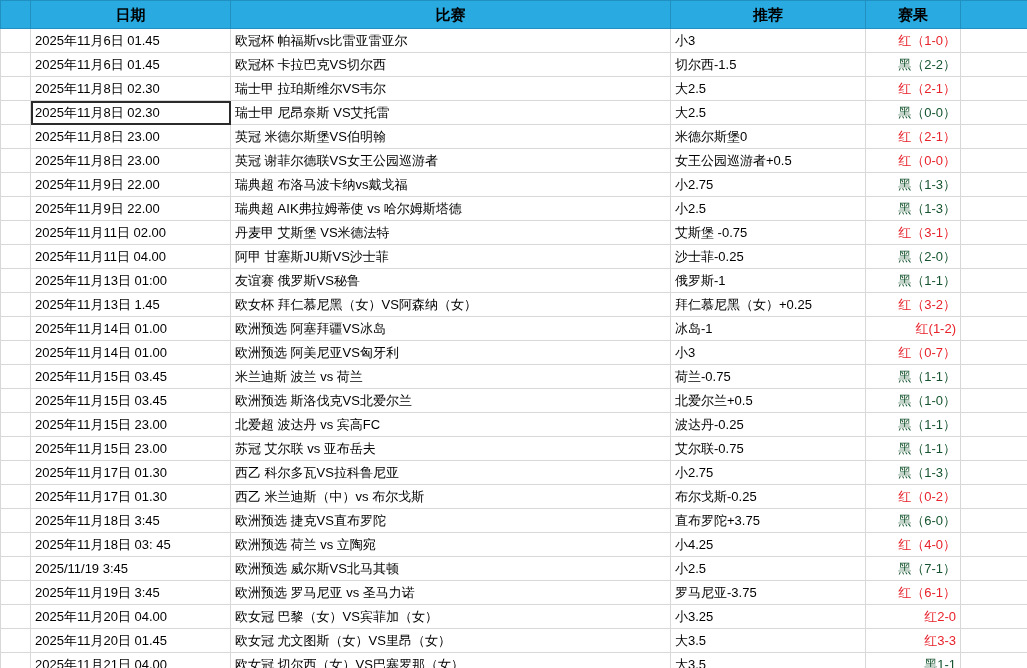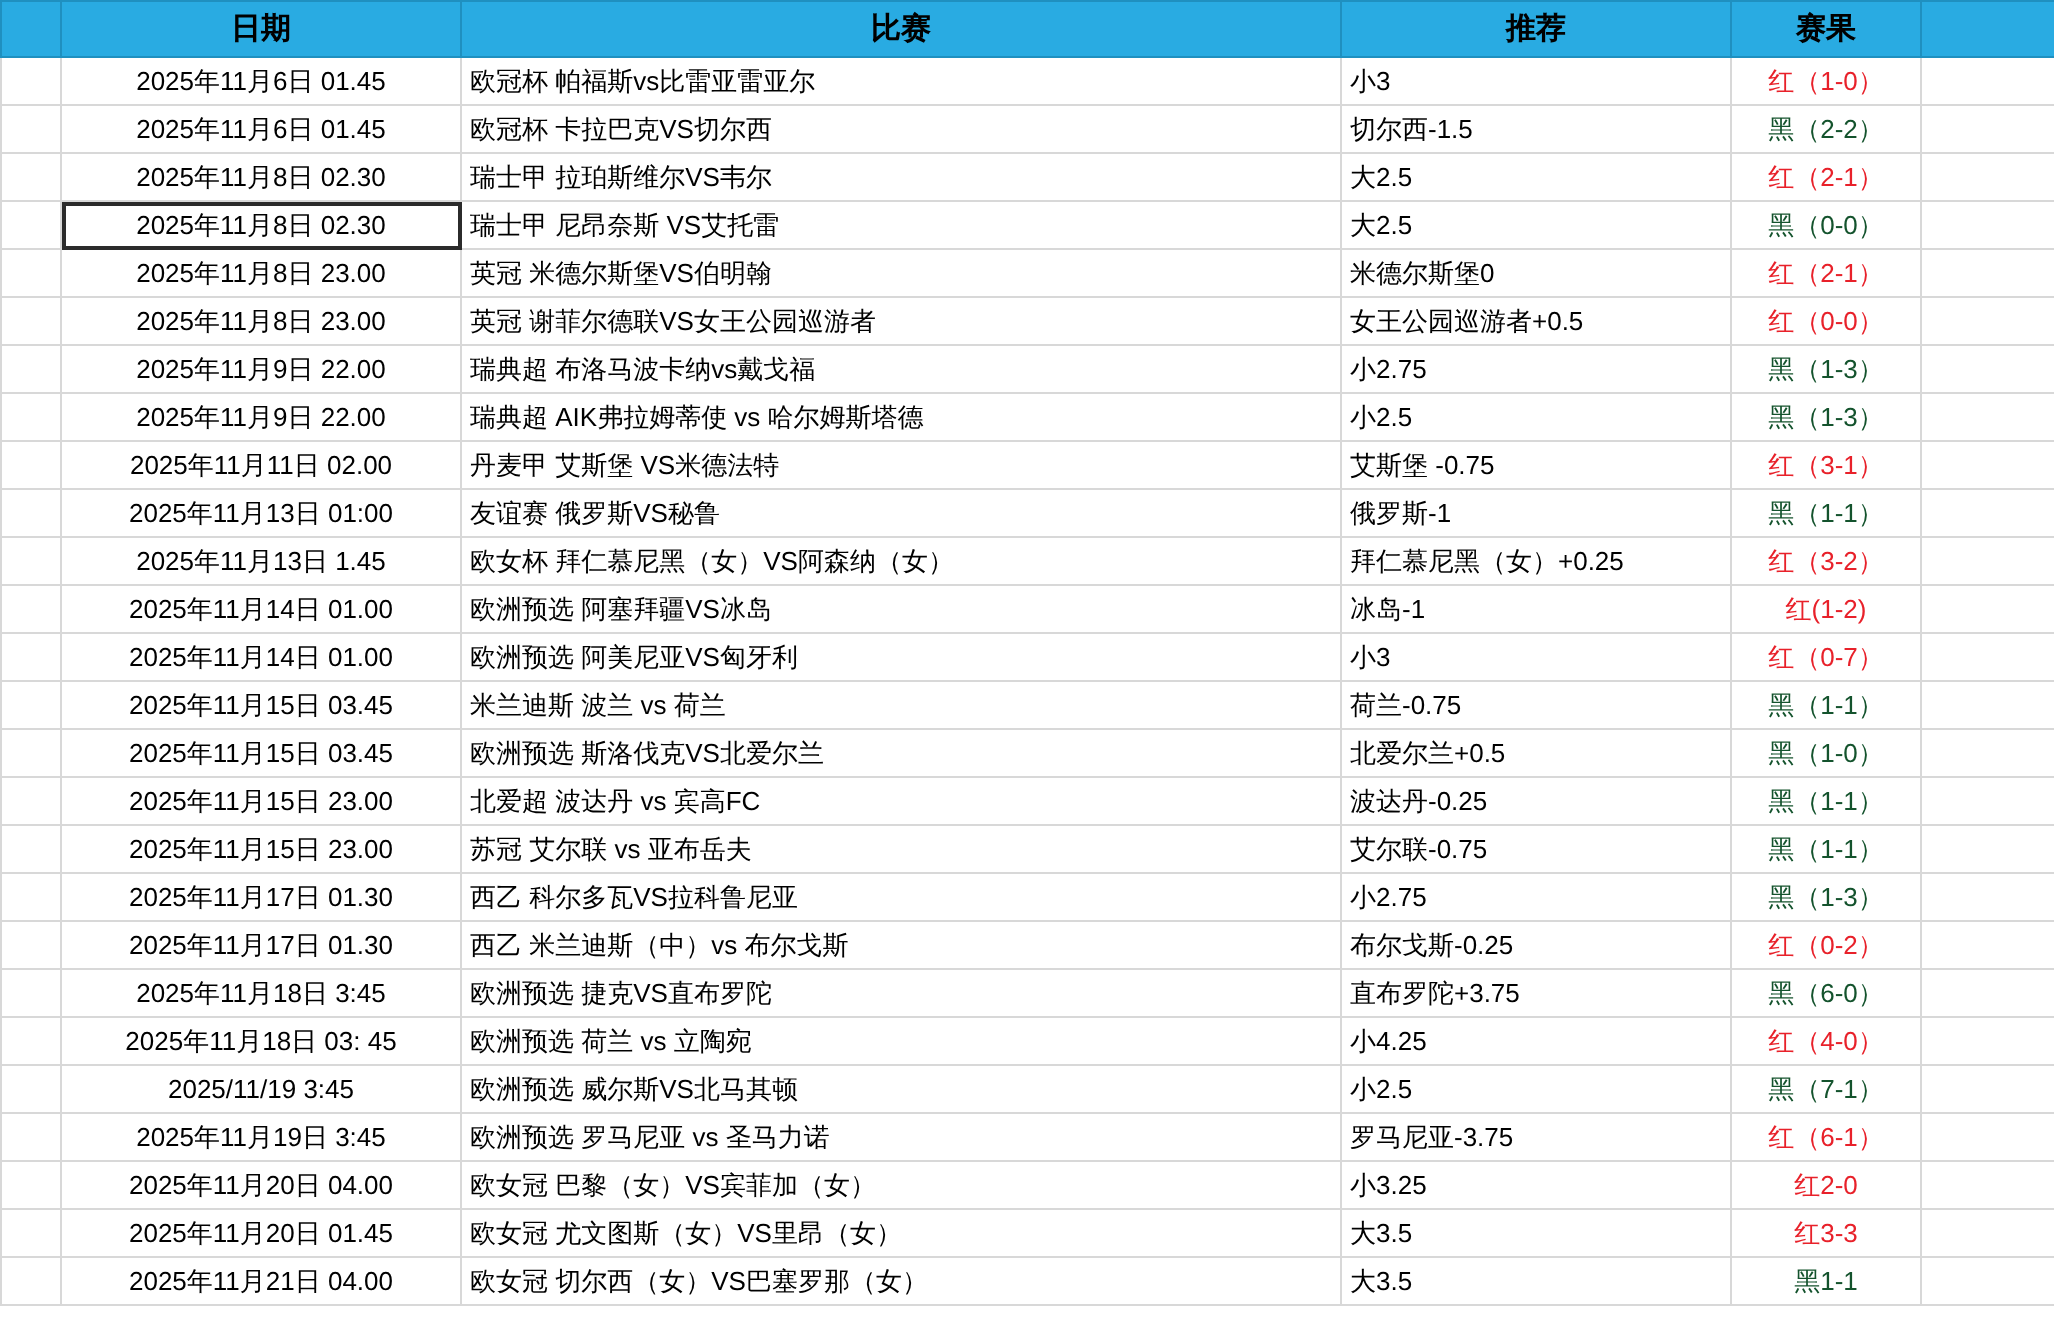--- a/index.html
+++ b/index.html
@@ -54,33 +54,32 @@
     border: 1px solid #1f90c0;
   }
   tr.header-row td.blank-head {
     background: #29ABE2;
   }
   td.rowhead {
     background: #ffffff;
     border: 1px solid #d8d8d8;
   }
   td.date {
-    text-align: center;
     margin-left: 27px;
   }
   td.match {
     text-align: left;
     padding-left: 10px;
   }
   td.pick {
     text-align: left;
     padding-left: 12px;
   }
   td.result {
-    text-align: center;
+    text-align: right;
   }
   td.trail {
     background: #ffffff;
   }
   .red { color: #e8212a; }
   .black { color: #14532d; }
 
   
   td.selected {
     outline: 2px solid #2b2b2b;
@@ -176,20 +175,28 @@
         <tr>
           <td class="rowhead"></td>
           <td class="date">2025年11月11日  02.00</td>
           <td class="match">丹麦甲  艾斯堡 VS米德法特</td>
           <td class="pick">艾斯堡 -0.75</td>
           <td class="result red">红（3-1）</td>
           <td class="trail"></td>
         </tr>
         <tr>
           <td class="rowhead"></td>
+          <td class="date">2025年11月11日  04.00</td>
+          <td class="match">阿甲  甘塞斯JU斯VS沙士菲</td>
+          <td class="pick">沙士菲-0.25</td>
+          <td class="result black">黑（2-0）</td>
+          <td class="trail"></td>
+        </tr>
+        <tr>
+          <td class="rowhead"></td>
           <td class="date">2025年11月13日  01:00</td>
           <td class="match">友谊赛  俄罗斯VS秘鲁</td>
           <td class="pick">俄罗斯-1</td>
           <td class="result black">黑（1-1）</td>
           <td class="trail"></td>
         </tr>
         <tr>
           <td class="rowhead"></td>
           <td class="date">2025年11月13日  1.45</td>
           <td class="match">欧女杯  拜仁慕尼黑（女）VS阿森纳（女）</td>

